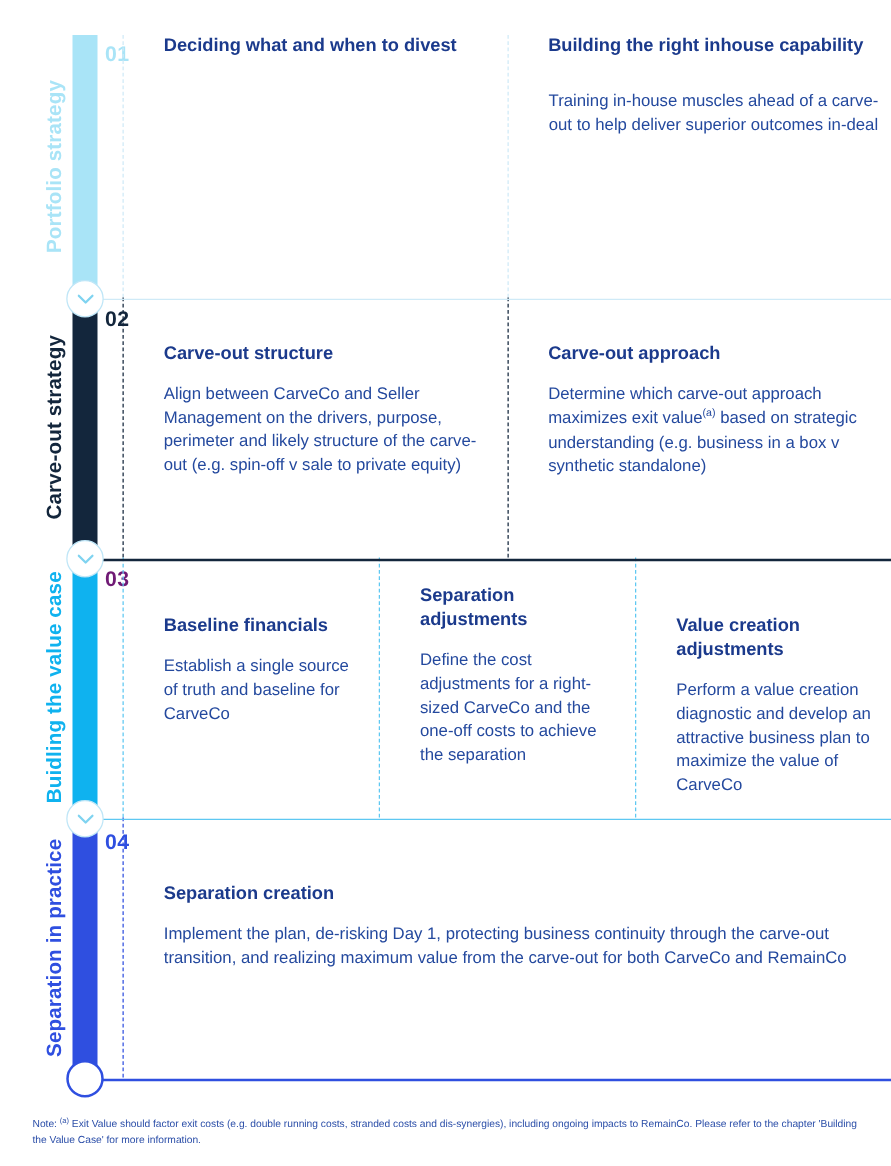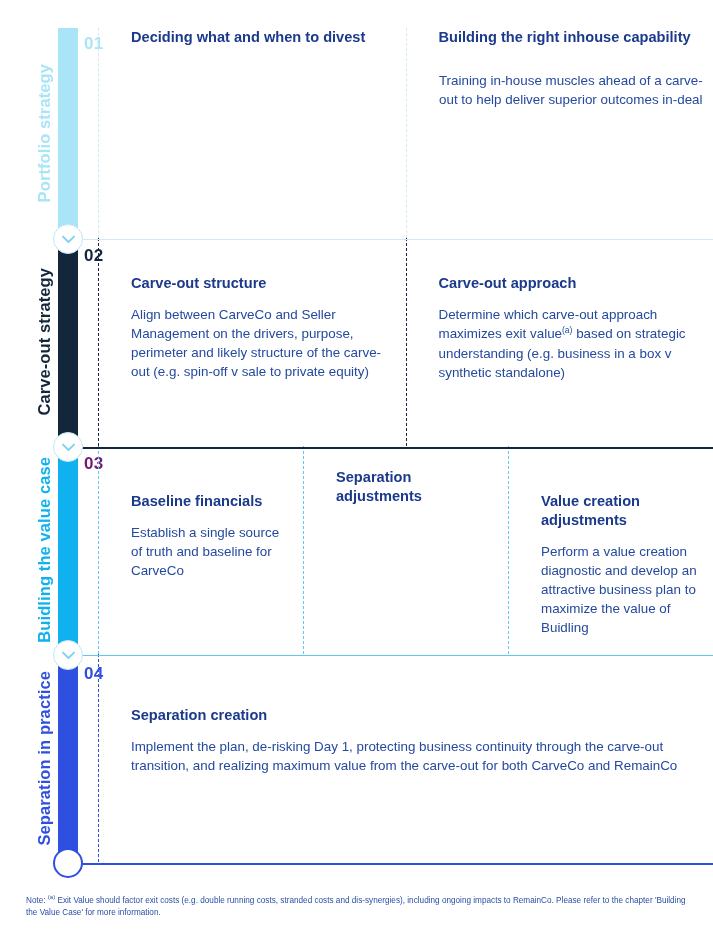--- a/index.html
+++ b/index.html
@@ -183,24 +183,25 @@
       </div>
       <div class="rail" style="background: rgb(15, 178, 239);"></div>
       <div class="step-num" style="color: #701a75; top: 8px;">03</div>
       <div class="cols">
         <div class="col" style="color: rgb(94, 200, 242);">
           <div class="col-head" style="margin-top: 46px;">Baseline financials</div>
           <div class="col-body">Establish a single source of truth and baseline for CarveCo</div>
         </div>
         <div class="col" style="color: rgb(94, 200, 242);">
           <div class="col-head" style="margin-top: 22px;">Separation adjustments</div>
+          <div class="col-body">Define the cost adjustments for a right-sized CarveCo and the one-off costs to achieve the separation</div>
         </div>
         <div class="col" style="color: rgb(94, 200, 242);">
           <div class="col-head" style="margin-top: 46px;">Value creation adjustments</div>
-          <div class="col-body">Perform a value creation diagnostic and develop an attractive business plan to maximize the value of Buidling</div>
+          <div class="col-body">Perform a value creation diagnostic and develop an attractive business plan to maximize the value of CarveCo</div>
         </div>
       </div>
     </div>
     <div class="stage" style="top: 654px; height: 208px;">
       <div class="side-label">
         <span style="color: rgb(47, 79, 224);">Separation in practice</span>
       </div>
       <div class="rail" style="background: rgb(47, 79, 224);"></div>
       <div class="step-num" style="color: rgb(47, 79, 224); top: 10px;">04</div>
       <div class="cols">

